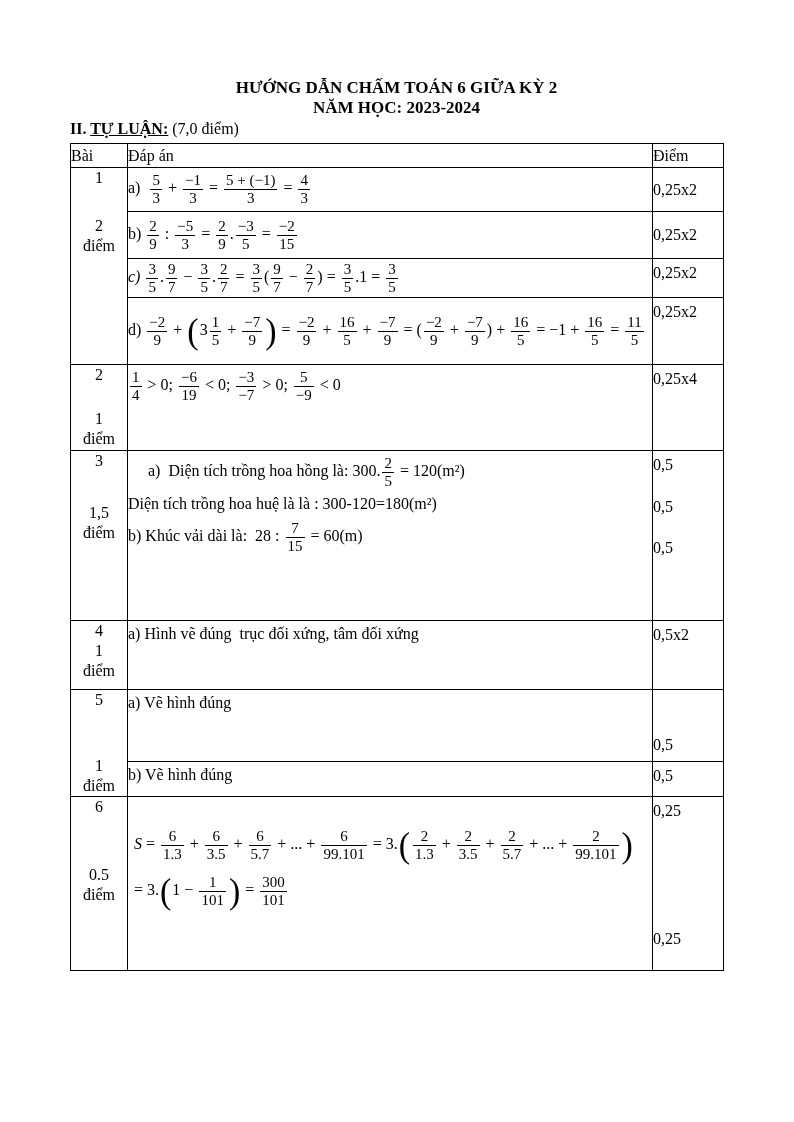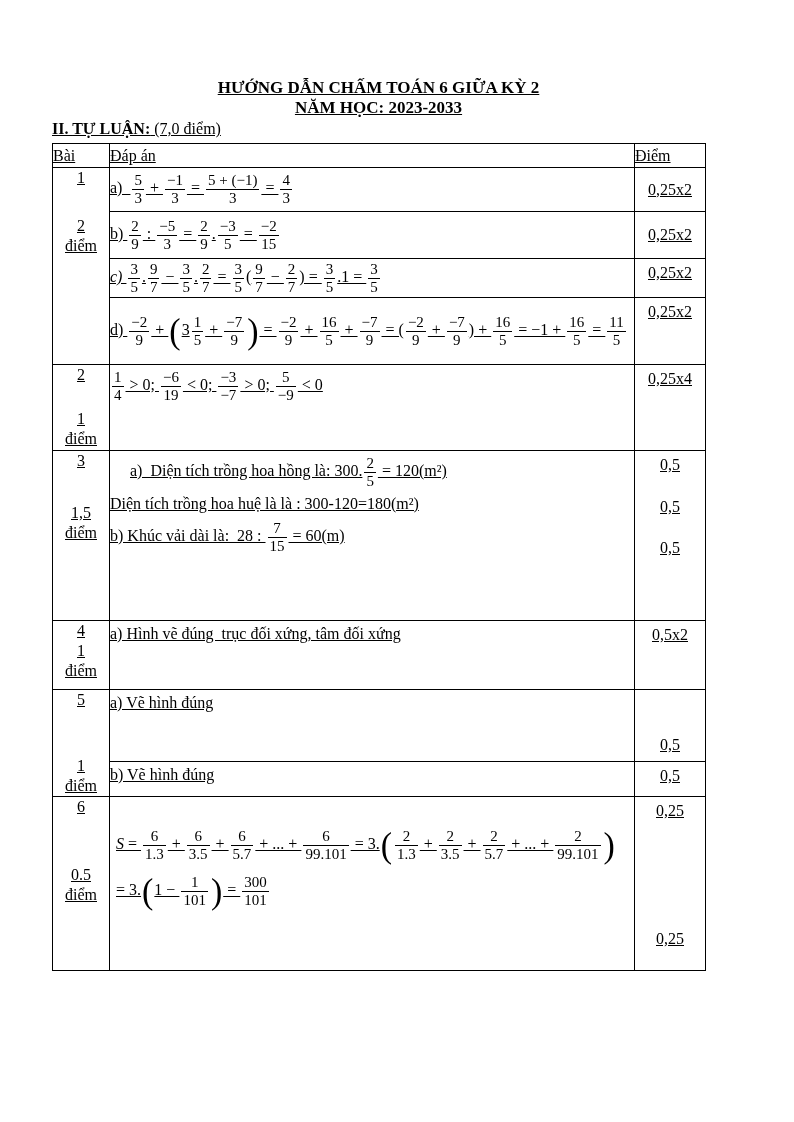--- a/index.html
+++ b/index.html
@@ -1,53 +1,53 @@
 <!DOCTYPE html>
 <html><head>
 <meta charset="utf-8">
 <style>
   html,body { margin:0; padding:0; background:#888; }
   .page {
     width:794px; height:1122px; background:#ffffff; margin:0 auto;
     position:relative; font-family:"Liberation Serif","DejaVu Serif",serif;
     color:#000; overflow:hidden;
   }
-  .content { padding-top:78px; padding-left:52px; width:653px;text-decoration:underline; }
+  .content { padding-top:78px; padding-left:70px; width:653px; }
   .doc-title { text-align:center; font-weight:bold; font-size:17px; line-height:20px; }
   .section { font-size:16px; line-height:21px; white-space:pre-wrap; }
   .b { font-weight:bold; }
   .u { text-decoration:underline; }
   table.grid { border-collapse:collapse; margin-top:4px; table-layout:fixed; width:653px; }
   table.grid td { border:1px solid #000; font-size:16px; padding:0; overflow:hidden; }
   td.c { vertical-align:middle; }
   td.bai { text-align:center; vertical-align:top; padding-top:3px; line-height:20px; }
   td.ans { padding-left:8px; padding-right:4px; }
   td.ans.mid { vertical-align:middle; }
   td.ans.top { vertical-align:top; padding-top:4px; }
-  td.diem { text-align:center; line-height:20px; }
+  td.diem { text-align:left; line-height:20px; }
   td.diem.mid { vertical-align:middle; }
   td.diem.top { vertical-align:top; padding-top:4px; }
   td.diem.bot { vertical-align:bottom; padding-bottom:6px; }
   .math { white-space:pre-wrap; line-height:1.15; }
   .fr { display:inline-block; vertical-align:middle; text-align:center;
         margin:0 2px; font-size:15px; line-height:1.12; }
   .fr .n { display:block; padding:0 2px; }
   .fr .d { display:block; border-top:1px solid #000; padding:0 2px; }
   .bp { display:inline-block; vertical-align:middle; font-size:34px; line-height:36px;
         font-weight:400; transform:scaleY(1.08); margin:0 1px; }
   .gap { width:100%; }
 </style>
 </head>
 <body>
 
 <div class="page">
   <div class="content">
 
     <div class="doc-title">HƯỚNG DẪN CHẤM TOÁN 6 GIỮA KỲ 2</div>
-    <div class="doc-title">NĂM HỌC: 2023-2033</div>
+    <div class="doc-title">NĂM HỌC: 2023-2024</div>
 
 
     <div class="section"><span class="b">II. </span><span class="b u">TỰ LUẬN:</span><span> (7,0 điểm)</span></div>
 
     <table class="grid">
       <colgroup>
           <col style="width:57px">
           <col style="width:525px">
           <col style="width:71px">
         </colgroup>

